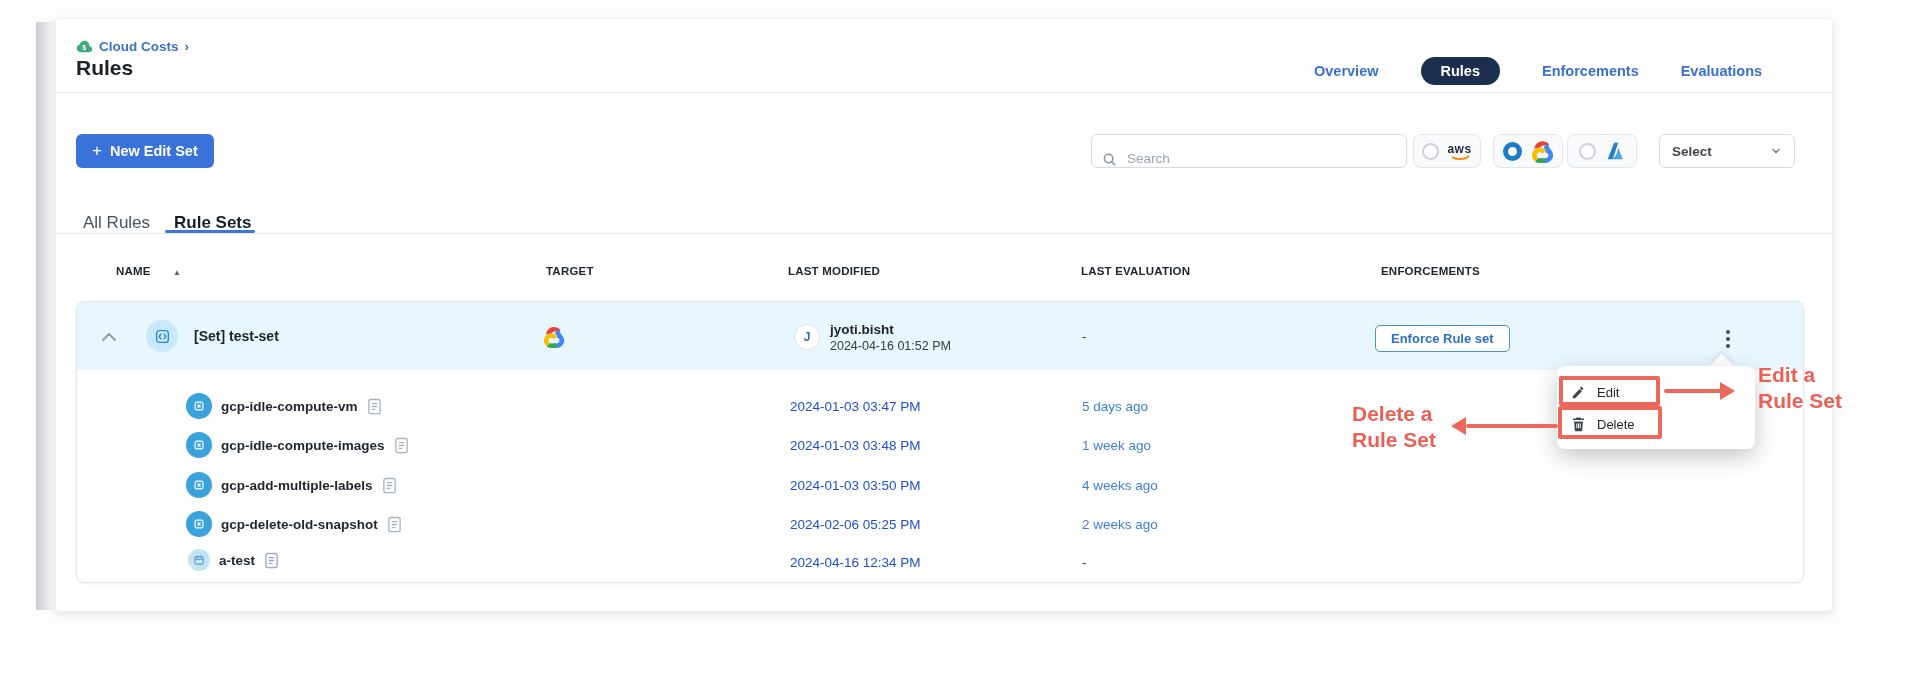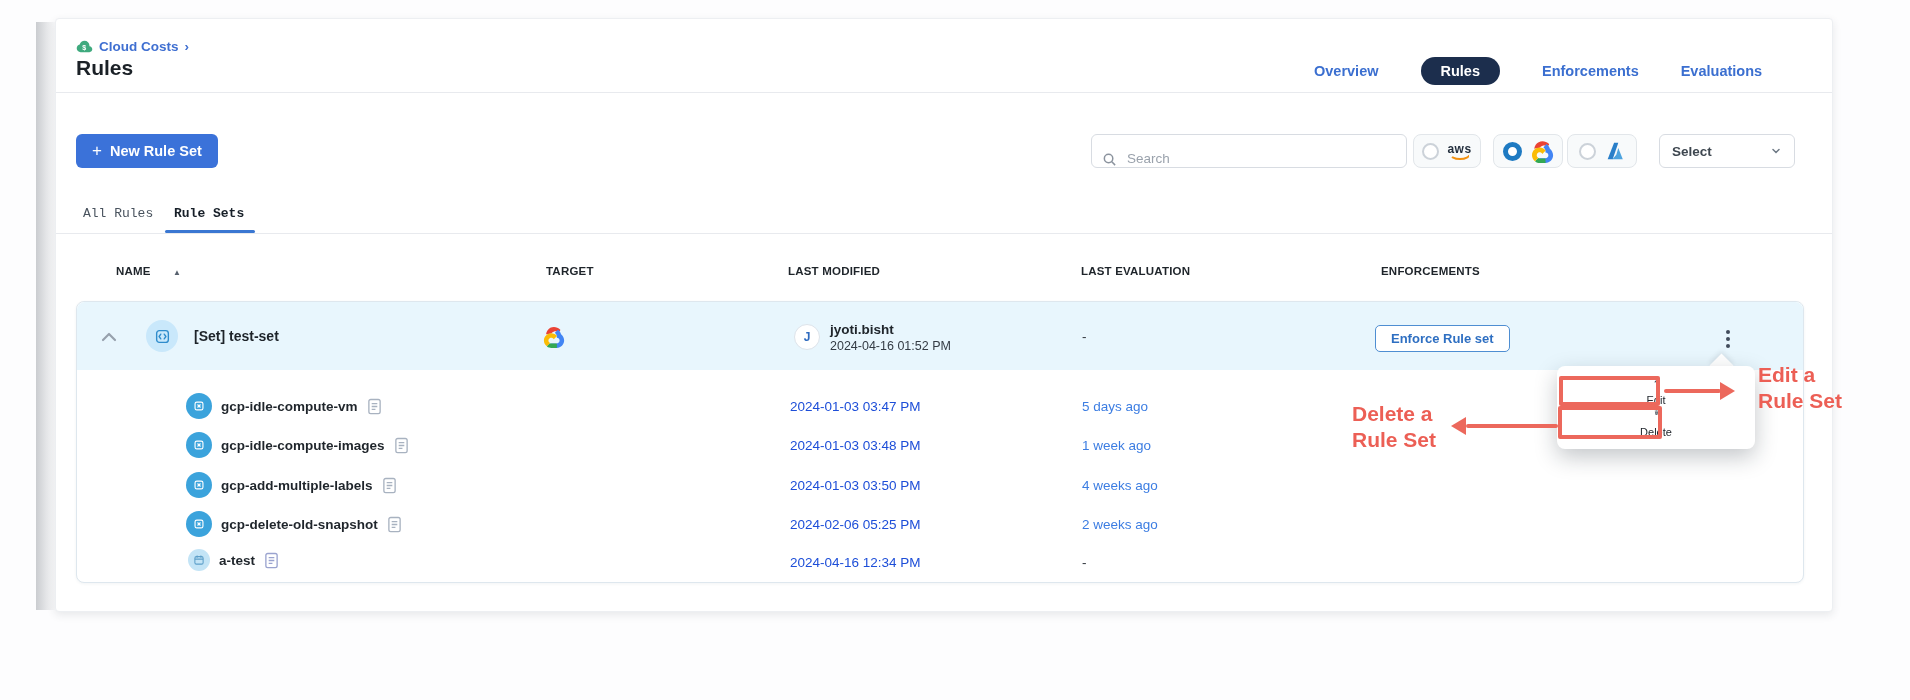--- a/index.html
+++ b/index.html
@@ -35,21 +35,21 @@
   .search-box input::placeholder { color:#9aa2ac; }
   .provider-pill { top:115px; height:34px; border:1px solid #e2e6ea; border-radius:8px; background:#f8fafb;
     display:flex; align-items:center; justify-content:center; gap:8px; cursor:pointer; }
   .radio { width:17px; height:17px; border-radius:50%; border:2px solid #ccd2d9; background:#fff; }
   .radio.checked { width:19px; height:19px; border:5px solid #1e7ac2; }
   .select-box { left:1603px; top:115px; width:136px; height:34px; border:1px solid #d8dce2; border-radius:6px;
     background:#fff; display:flex; align-items:center; justify-content:space-between; padding:0 12px; cursor:pointer; }
   .select-box .lbl { font-size:13.5px; font-weight:700; color:#3e4750; }
 
   
-  .subtab { top:187px; font-size:13px; cursor:pointer;font-family:Liberation Mono, monospace; }
+  .subtab { top:194px; font-size:17px; cursor:pointer; }
   .subtab.inactive { color:#49535e; }
   .subtab.active { color:#171f28; font-weight:700; }
   .subtab-underline { left:109px; top:211px; width:90px; height:3px; background:#3a77d2; border-radius:2px; }
 
   
   .th { top:246px; font-size:11.5px; font-weight:700; color:#1e242a; letter-spacing:.2px; }
   .sort-caret { font-size:8px; color:#57616e; }
 
   
   .group-card { left:20px; top:282px; width:1728px; height:282px; background:#fff;
@@ -80,21 +80,21 @@
   .rule-date { left:713px; top:13px; font-size:13.5px; color:#1d4ed8; }
   .rule-eval { left:1005px; top:13px; font-size:13.5px; color:#3c7de2; cursor:pointer; }
   .rule-eval.none { color:#30363d; cursor:default; }
 
   
   .menu-caret { left:1713px; top:357px; width:17px; height:17px; background:#fff; transform:rotate(45deg);
     box-shadow:-2px -2px 5px rgba(30,40,50,.10); z-index:4; }
   .menu { left:1557px; top:366px; width:198px; height:83px; background:#fff; border-radius:8px;
     box-shadow:0 8px 22px rgba(20,30,45,.25); z-index:5; }
   .menu-item { left:14px; width:170px; height:28px; display:flex; align-items:center; gap:11px;
-    font-size:11px; color:#20262c; cursor:pointer;flex-direction:column; }
+    font-size:13px; color:#20262c; cursor:pointer; }
 
   
   .anno { z-index:8; pointer-events:none; }
   .anno-box { border:4px solid #ec685c; border-radius:2px; background:transparent; }
   .anno-line { background:#ec685c; height:4px; border-radius:2px; }
   .anno-head-right { width:0; height:0; border-top:9px solid transparent; border-bottom:9px solid transparent;
     border-left:15px solid #ec685c; }
   .anno-head-left { width:0; height:0; border-top:9px solid transparent; border-bottom:9px solid transparent;
     border-right:15px solid #ec685c; }
   .anno-label { font-size:21px; font-weight:700; color:#ec5f55; line-height:26px; white-space:nowrap; }
@@ -121,21 +121,21 @@
       <span class="nav-link">Overview</span>
       <span class="nav-pill">Rules</span>
       <span class="nav-link">Enforcements</span>
       <span class="nav-link">Evaluations</span>
     </div>
 
     <div class="abs divider" style="top:73px"></div>
 
     <button class="abs btn-primary">
       <span style="font-size:17px;font-weight:400;">+</span>
-      <span>New Rule Set</span>
+      <span>New Edit Set</span>
     </button>
 
     <div class="abs search-box">
       <svg width="15" height="15" viewBox="0 0 16 16" fill="none" stroke="#8b939e" stroke-width="1.6">
         <circle cx="7" cy="7" r="4.5"></circle>
           <path d="M10.5 10.5L14 14"></path>
       </svg>
       <input value="" placeholder="Search" style="">
     </div>
 

